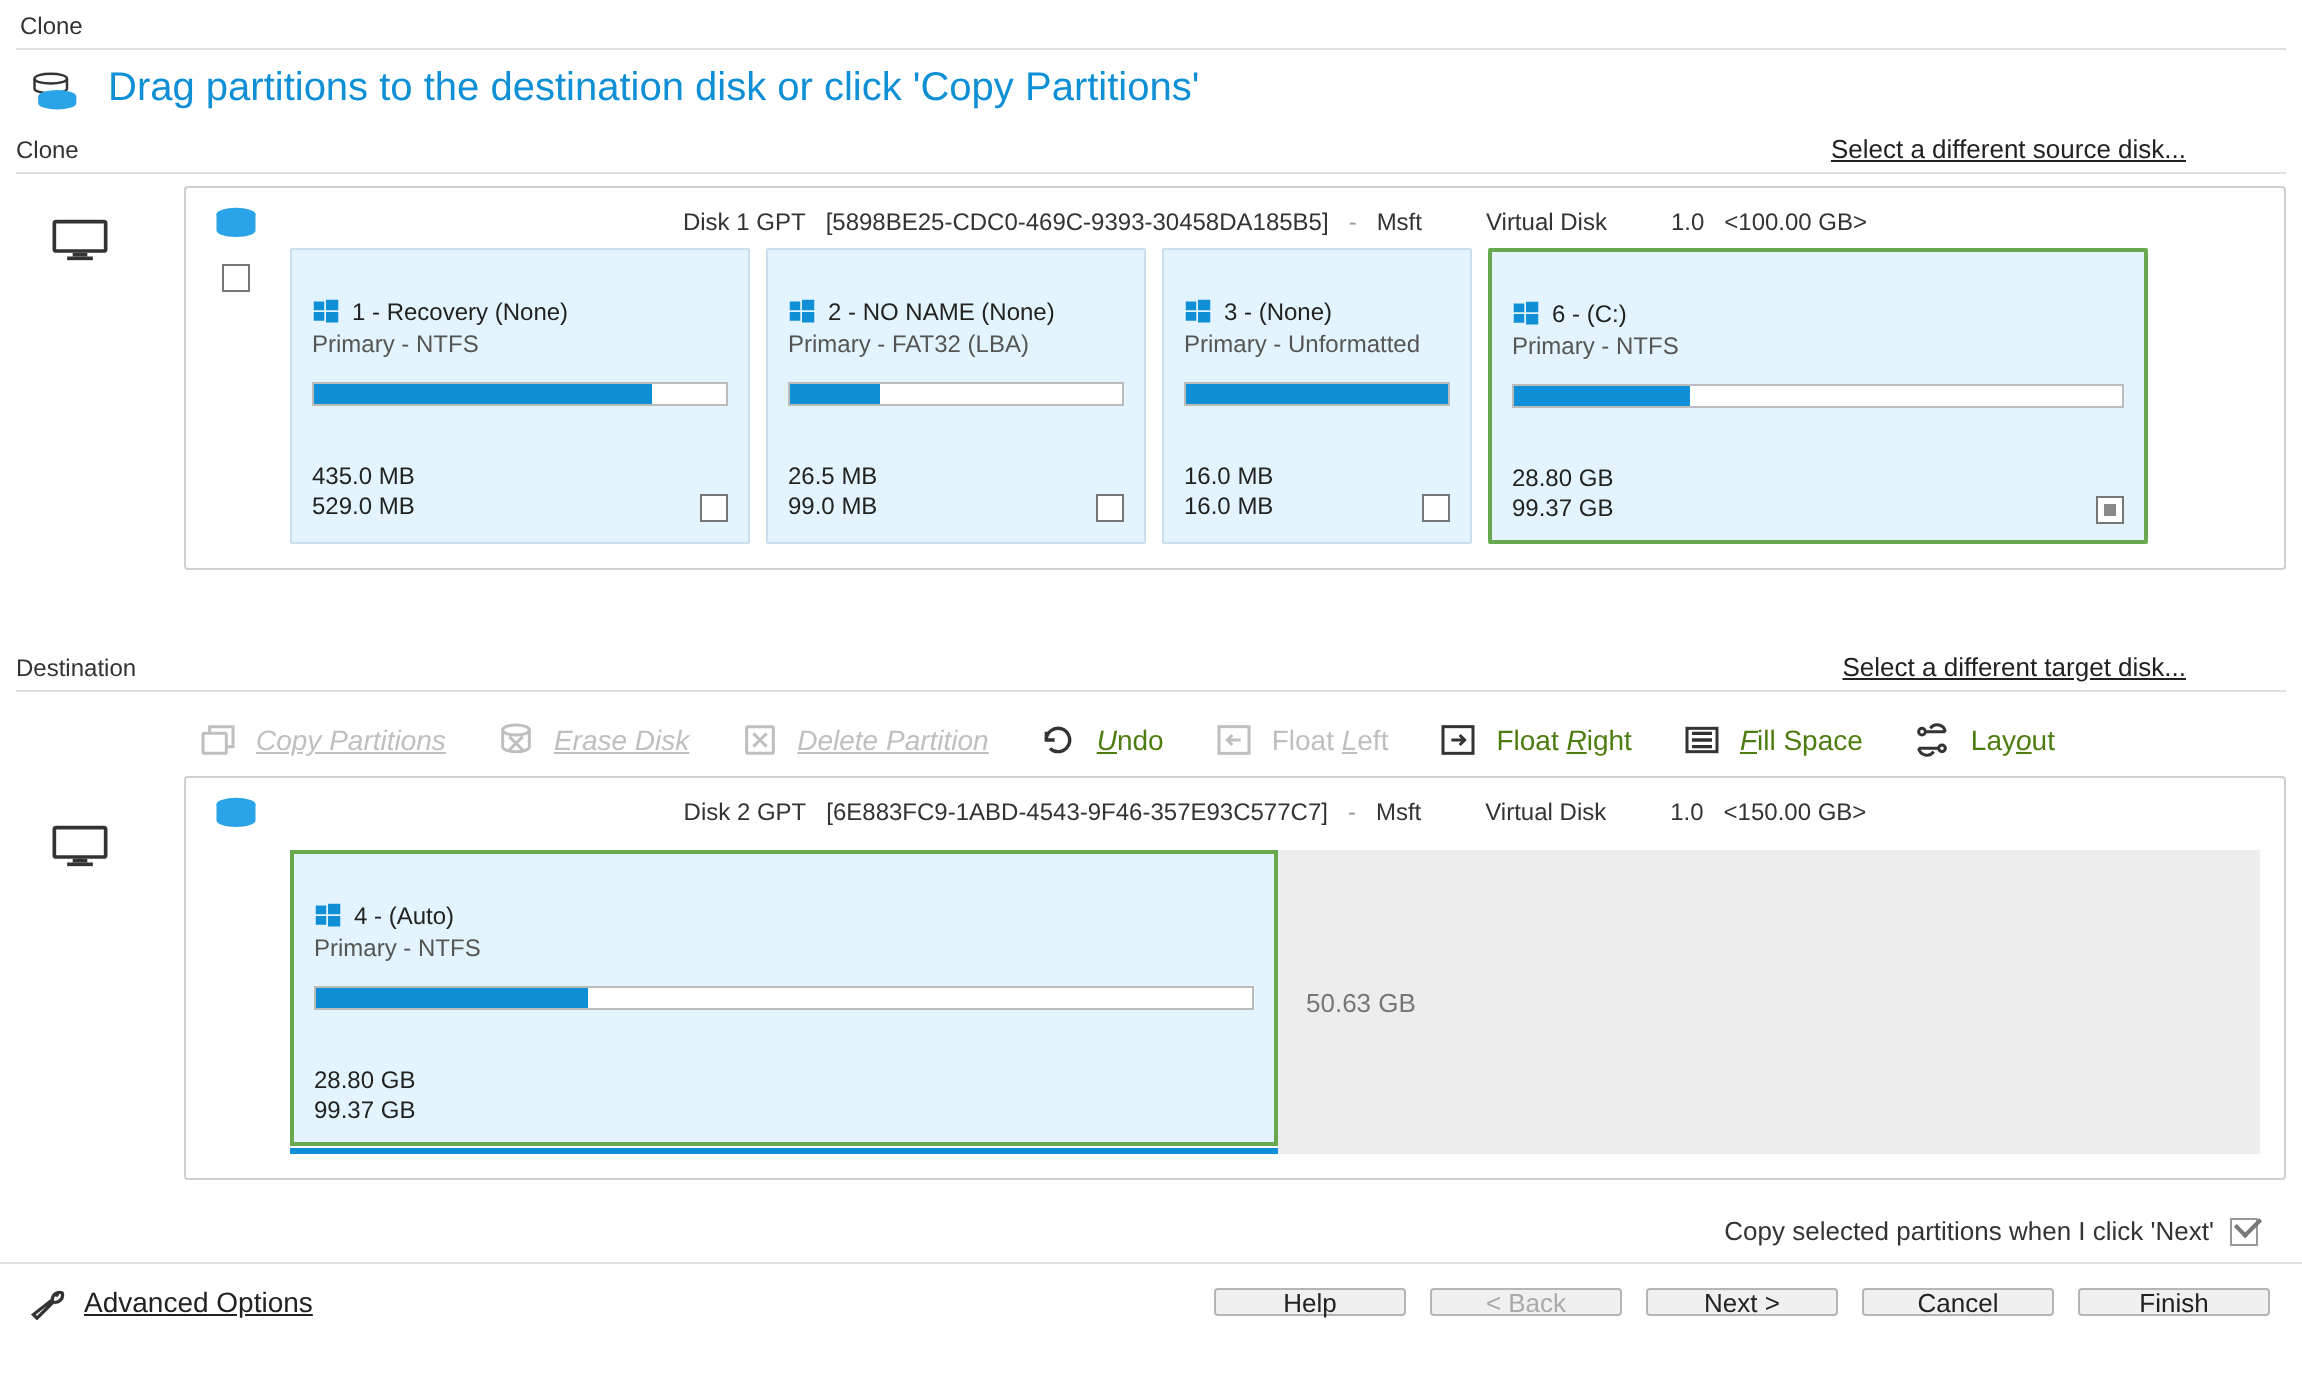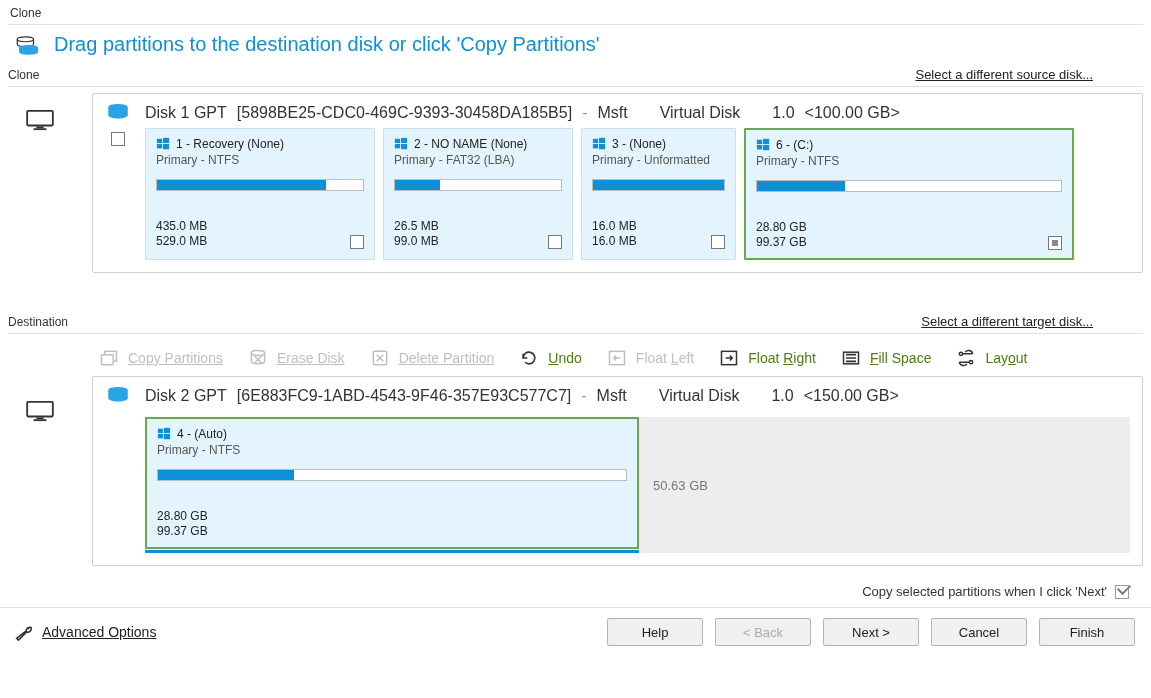--- a/index.html
+++ b/index.html
@@ -66,22 +66,23 @@
 
   .disk-panel {
     border:1px solid var(--grey-border);
     border-radius:2px;
     padding: 8px 12px 12px 12px;
     background:#fff;
   }
   .disk-header {
     display:flex; align-items:center; gap:10px;
     padding: 2px 0 6px 0;
-    font-size: 16px;
+    font-size: 12px;
     color:#333;
+    justify-content:center;
   }
   .disk-header .sep { color:#999; }
   .disk-icon { width:26px; height:20px; display:inline-block; }
   .disk-icon svg { width:100%; height:100%; }
 
   .src-left {
     display:flex; align-items:flex-start; gap:14px;
   }
   .checkbox-col {
     display:flex; flex-direction:column; align-items:center; gap:10px;
@@ -98,21 +99,21 @@
   .partition {
     background: #e4f4fe;
     border:1px solid #c7e0ee;
     border-radius:1px;
     padding: 8px 10px 8px 10px;
     display:flex; flex-direction:column;
     min-width: 0;
     position:relative;
   }
   .partition.green { border:2px solid #6aa84f; }
-  .part-title-row { display:flex; align-items:flex-start; gap:6px; }
+  .part-title-row { display:flex; align-items:flex-start; gap:6px;margin-top:16px; }
   .win-icon { width:14px; height:14px; display:inline-block; }
   .win-icon svg { width:100%; height:100%; }
   .part-title { font-size:12px; color:#222; }
   .part-sub { color: var(--grey-text); font-size:12px; margin-top:2px; }
   .usage-bar {
     margin-top: 12px;
     height: 12px;
     border:1px solid #bbb;
     background:#fff;
     position:relative;
@@ -134,21 +135,21 @@
     display:flex; align-items:center; gap:24px;
     padding: 8px 6px 8px 6px;
   }
   .tbtn {
     display:flex; align-items:center; gap:8px;
     color:#4d7c0f; font-size:14px;
   }
   .tbtn.disabled { color: var(--disabled); }
   .tbtn .ico { width:22px; height:20px; display:flex; align-items:center; justify-content:center; }
   .tbtn .ico svg { width:100%; height:100%; }
-  .tbtn .lbl .ul { text-decoration: underline; }
+  .tbtn .lbl .ul { text-decoration: underline; font-style: italic; }
 
   .dest-partitions {
     display:flex; gap:0; margin-top:6px;
   }
   .dest-part {
     background:#e4f4fe;
     border:2px solid #6aa84f;
     padding:8px 10px;
     width:494px;
     display:flex; flex-direction:column;
@@ -188,21 +189,21 @@
     display:flex; align-items:center; justify-content:space-between;
     padding: 10px 16px 12px 12px;
   }
   .adv-left { display:flex; align-items:center; gap:8px; }
   .wrench-icon { width:22px; height:18px; }
   .wrench-icon svg { width:100%; height:100%; }
   .adv-link { text-decoration: underline; font-size:14px; color:#222; }
 
   .buttons { display:flex; gap:12px; }
   .btn {
-    min-width: 96px; height:28px;
+    min-width: 96px; height:14px;
     border:1px solid #b5b5b5;
     background:#f0f0f0;
     display:flex; align-items:center; justify-content:center;
     font-size:13px; color:#222;
     border-radius:2px;
   }
   .btn.disabled { color:#aaa; }
 </style>
 </head>
 <body>

